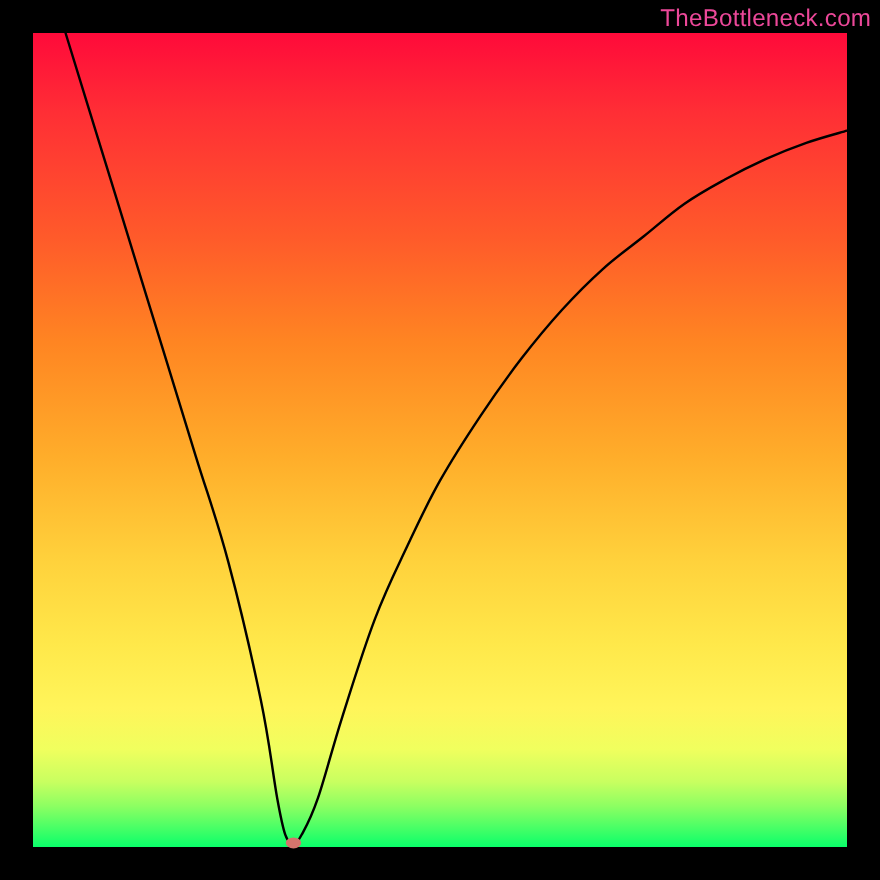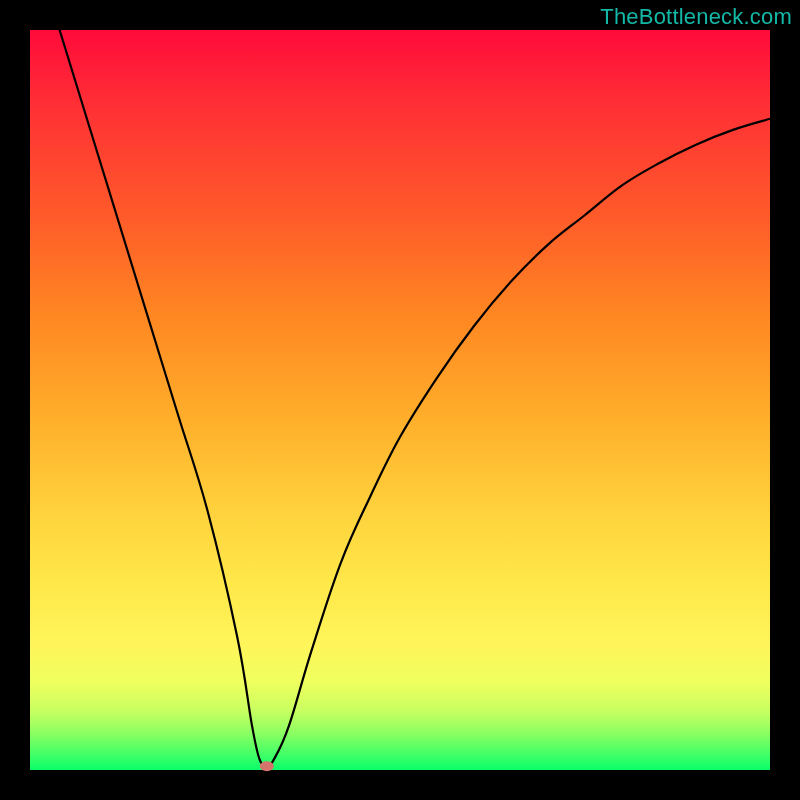--- a/index.html
+++ b/index.html
@@ -46,21 +46,21 @@
     left: 0;
     top: 0;
     width: 740px;
     height: 740px;
     overflow: visible;
   }
   .watermark {
     position: absolute;
     top: 4px;
     right: 8px;
-    color: #14b8a6;
+    color: #ec4899;
     font-size: 22px;
     font-weight: 500;
     letter-spacing: 0.2px;
     user-select: none;
   }
   .dot {
     fill: #d4746c;
     stroke: none;
   }
 </style>

